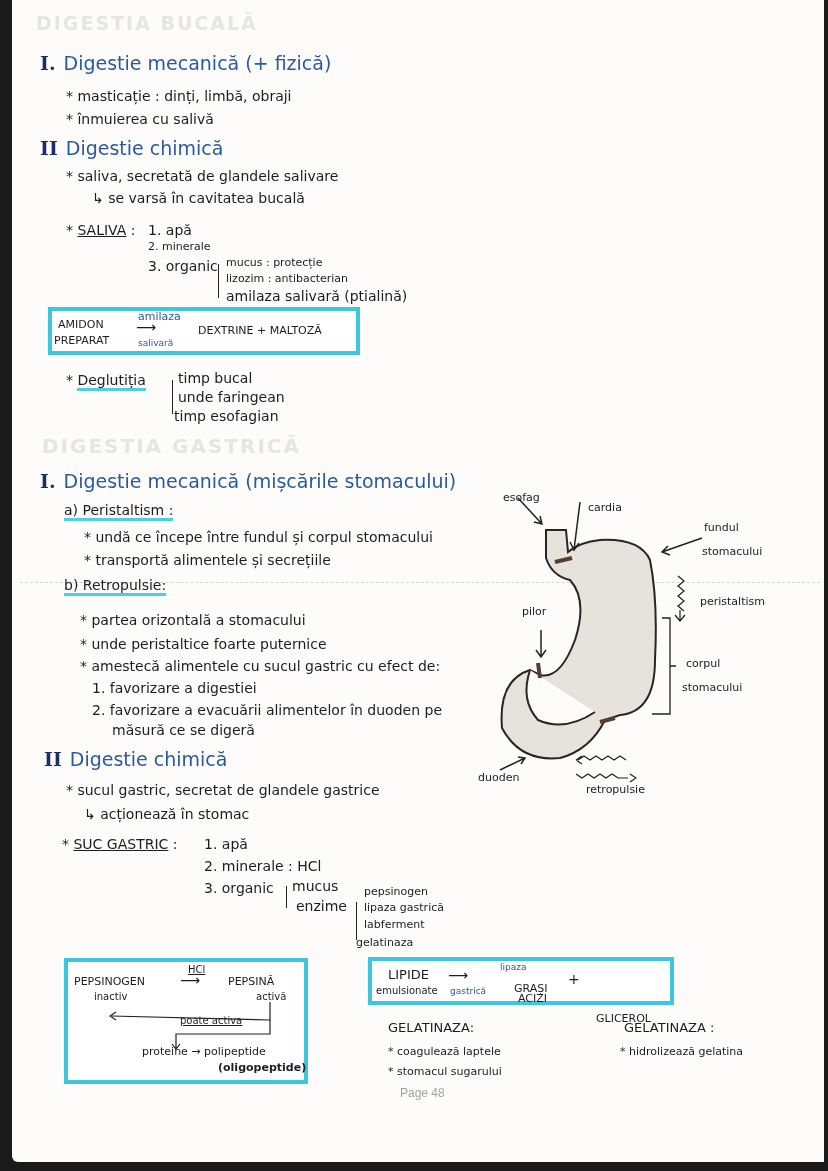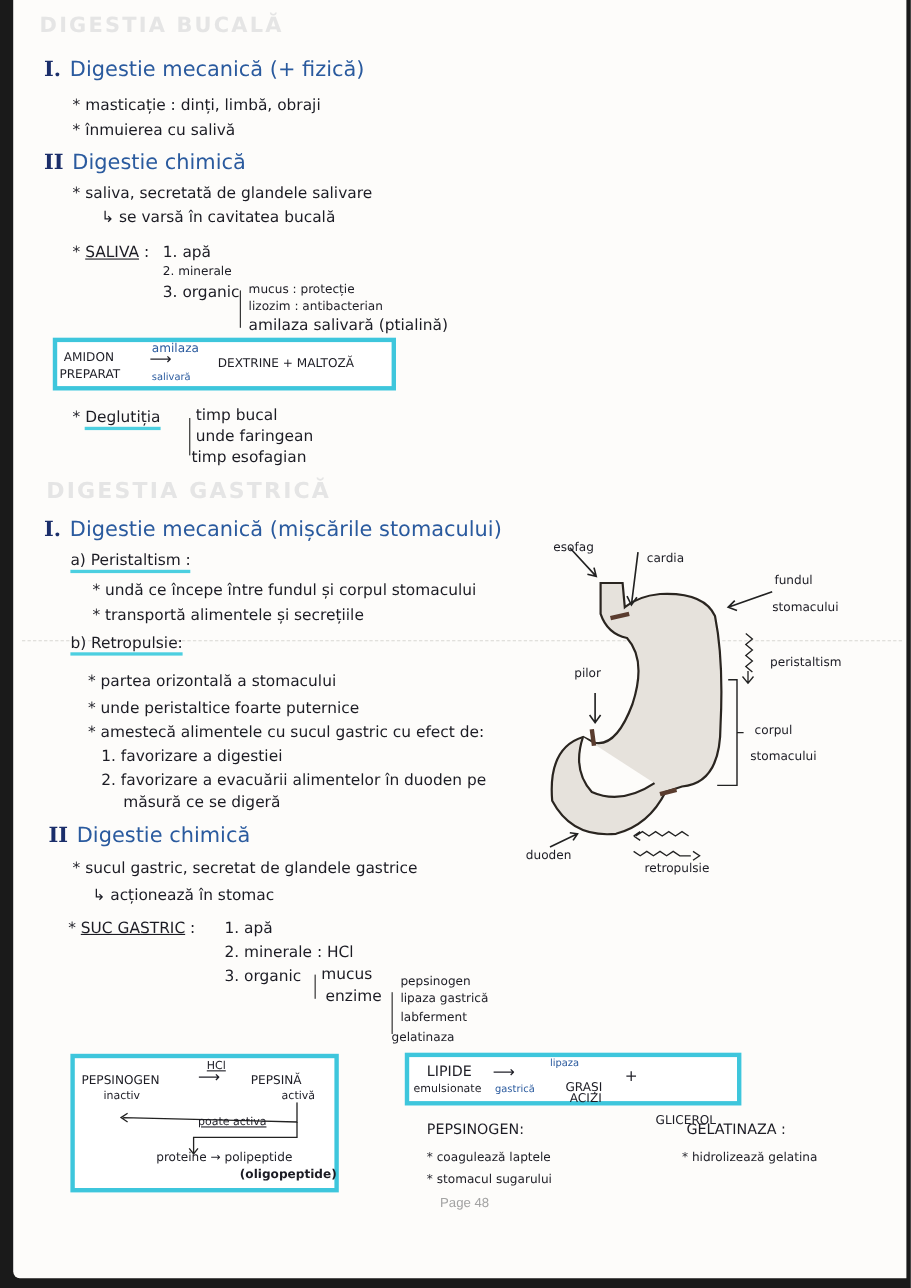--- a/index.html
+++ b/index.html
@@ -131,21 +131,21 @@
   <div class="t small" style="left:4px;top:22px;font-size:10px;">emulsionate</div>
   <div class="t small blue" style="left:80px;top:-2px;font-size:9px;margin-left:48px;">lipaza</div>
   <div class="t" style="left:76px;top:6px;">⟶</div>
   <div class="t small blue" style="left:78px;top:22px;font-size:9px;">gastrică</div>
   <div class="t small" style="left:146px;top:2px;margin-top:28px;">ACIZI</div>
   <div class="t small" style="left:142px;top:20px;">GRAȘI</div>
   <div class="t" style="left:196px;top:10px;">+</div>
   <div class="t small" style="left:224px;top:10px;margin-top:40px;">GLICEROL</div>
 </div>
 
-<div class="t small" style="left:388px;top:1020px;font-size:13px;">PEPSINOGEN:</div>
+<div class="t small" style="left:388px;top:1020px;font-size:13px;">GELATINAZA:</div>
 <div class="t small" style="left:388px;top:1044px;">* coagulează laptele</div>
 <div class="t small" style="left:388px;top:1064px;">* stomacul sugarului</div>
 <div class="t small" style="left:624px;top:1020px;font-size:13px;">GELATINAZA :</div>
 <div class="t small" style="left:620px;top:1044px;">* hidrolizează gelatina</div>
 
 <div class="footer" style="left:400px;top:1086px;">Page 48</div>
 
 <svg width="348" height="330" style="left:480px;top:480px;" viewBox="0 0 348 330">
   <path d="M66 50 L66 78 Q72 96 90 100 Q108 120 95 160 Q80 200 60 195 L50 190
            Q18 200 22 248 Q40 282 80 278 Q110 270 125 240 L140 235

